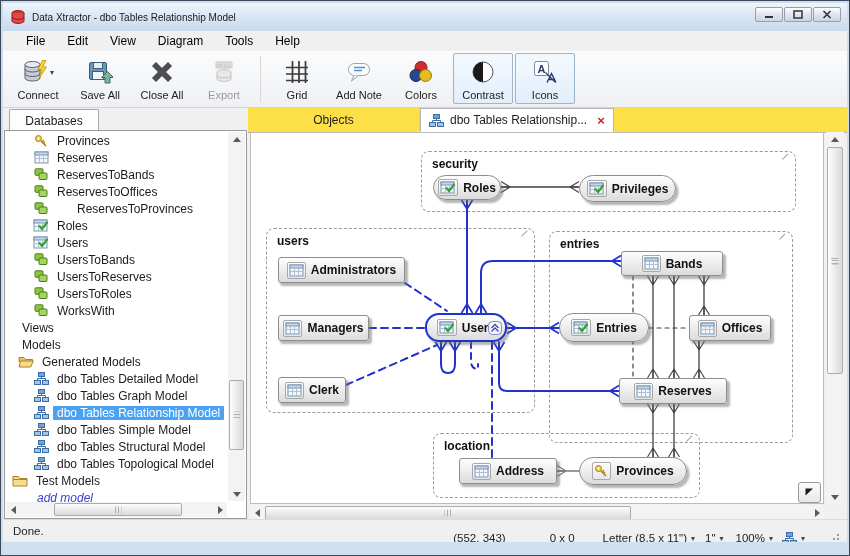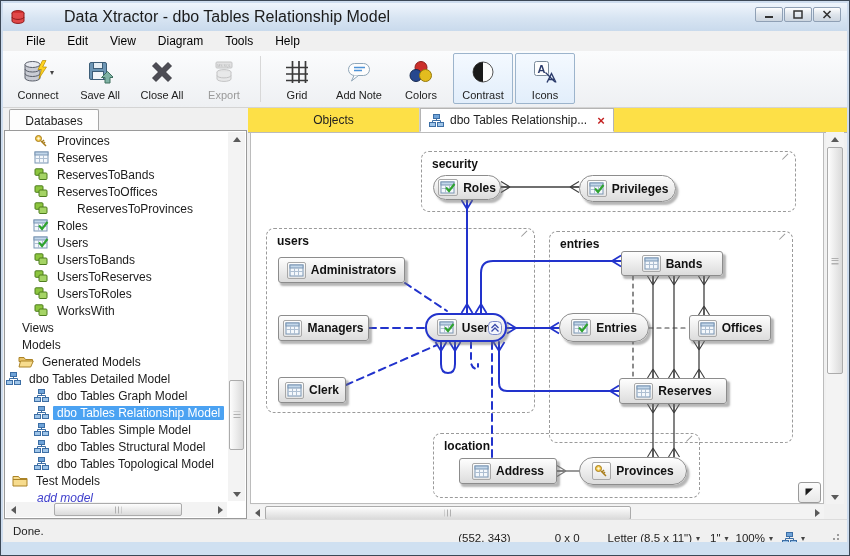--- a/index.html
+++ b/index.html
@@ -1,21 +1,21 @@
 <!DOCTYPE html>
 <html><head>
 <meta charset="utf-8">
 <style>
   html,body{margin:0;padding:0;background:#fff;}
   body{width:850px;height:556px;position:relative;font-family:"Liberation Sans",sans-serif;-webkit-font-smoothing:antialiased;}
   .window{position:absolute;inset:0;background:#f0f0f0;border:1px solid #3c4856;box-sizing:border-box;box-shadow:inset 0 0 0 2px #cddcee;}
   
   .titlebar{position:absolute;left:2px;right:2px;top:2px;height:28px;background:linear-gradient(#eff5fc,#d7e4f2 55%,#c9daec);display:flex;align-items:center;}
   .title-icon{margin:0 6px 0 7px;display:inline-flex;}
-  .title-text{font-size:16px;color:#1b1b1b;margin-left:32px;}
+  .title-text{font-size:10px;color:#1b1b1b;}
   .win-controls{position:absolute;right:6px;top:4px;display:flex;}
   .win-btn{width:28px;height:15px;margin-left:1px;border:1px solid #8fa0b5;border-radius:2px;background:linear-gradient(#fefefe,#dfe5ec 50%,#cdd6e0);display:flex;align-items:center;justify-content:center;box-sizing:border-box;}
   
   .menubar{position:absolute;left:2px;right:2px;top:30px;height:20px;background:#f0f0f0;display:flex;align-items:center;padding-left:12px;border-bottom:1px solid #e3e3e3;}
   .menu-item{font-size:12px;color:#000000;padding:2px 11px;}
   
   .toolbar{position:absolute;left:2px;right:2px;top:50px;height:57px;background:linear-gradient(#fbfcfd,#eef0f3);border-bottom:1px solid #d4d4d4;display:flex;align-items:flex-start;padding-left:4px;box-sizing:border-box;}
   .tb-btn{display:inline-flex;flex-direction:column;align-items:center;justify-content:flex-start;min-width:46px;padding:4px 6px 2px;margin:2px 1px;border:1px solid transparent;border-radius:2px;background:transparent;}
   .tb-btn .tb-ic{height:28px;display:flex;align-items:center;}
   .tb-btn .tb-label{font-size:11px;color:#222;margin-top:3px;white-space:nowrap;}
@@ -334,21 +334,21 @@
           </div>
           <div class="tree-row" style="padding-left: 13px;">
             <span class="tree-ic">
               <svg width="16" height="13" viewBox="0 0 16 13">
                 <path d="M1 2.5 h5 l1.5 2 h7 v2 H1 z" fill="#e8c268" stroke="#ab8326"></path>
                 <path d="M2.5 6 h12.8 l-2.6 6 H1 z" fill="#f7dc8e" stroke="#ab8326"></path>
               </svg>
             </span>
             <span class="tree-label">Generated Models</span>
           </div>
-          <div class="tree-row" style="">
+          <div class="tree-row" style="padding-left: 28px;">
             <span class="tree-ic">
               <svg width="15" height="13" viewBox="0 0 15 13">
                 <rect x="4.5" y="0.5" width="6" height="4" fill="#6fa3d8" stroke="#3c6ea5"></rect>
                 <rect x="0.5" y="8.5" width="6" height="4" fill="#9ec4e8" stroke="#3c6ea5"></rect>
                 <rect x="8.5" y="8.5" width="6" height="4" fill="#9ec4e8" stroke="#3c6ea5"></rect>
                 <path d="M7.5 4.5 V6.5 M3.5 8.5 V6.5 H11.5 V8.5" stroke="#3c6ea5" fill="none"></path>
               </svg>
             </span>
             <span class="tree-label">dbo Tables Detailed Model</span>
           </div>
@@ -697,21 +697,21 @@
       <span class="seg">(552, 343)</span>
       <span class="seg" style="margin-left:44px;">0 x 0</span>
       <span class="seg" style="margin-left:28px;">
           <span>Letter (8.5 x 11")</span>
           <span class="st-caret">▾</span>
         </span>
       <span class="seg" style="margin-left:10px;">
           <span>1"</span>
           <span class="st-caret">▾</span>
         </span>
-      <span class="seg" style="margin-left:7px;">
+      <span class="seg" style="margin-left:12px;">
           <span>100%</span>
           <span class="st-caret">▾</span>
         </span>
       <span class="seg" style="margin-left:9px;">
           <svg width="15" height="13" viewBox="0 0 15 13">
             <rect x="4.5" y="0.5" width="6" height="4" fill="#6fa3d8" stroke="#3c6ea5"></rect>
             <rect x="0.5" y="8.5" width="6" height="4" fill="#9ec4e8" stroke="#3c6ea5"></rect>
             <rect x="8.5" y="8.5" width="6" height="4" fill="#9ec4e8" stroke="#3c6ea5"></rect>
             <path d="M7.5 4.5 V6.5 M3.5 8.5 V6.5 H11.5 V8.5" stroke="#3c6ea5" fill="none"></path>
           </svg>

